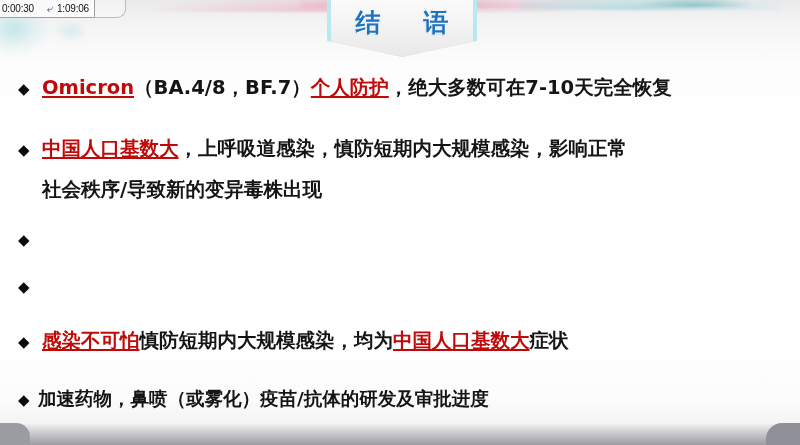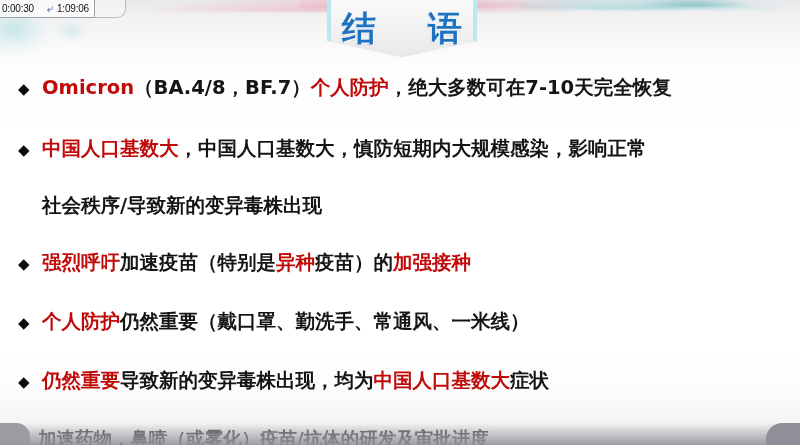--- a/index.html
+++ b/index.html
@@ -174,21 +174,21 @@
     position: absolute;
     left: 4px; right: 4px; top: 0px; bottom: 0px;
     background: linear-gradient(180deg,#fbfbfb 0%, #f0f0f0 60%, #e8e8e8 100%);
     -webkit-clip-path: polygon(0 0, 100% 0, 100% 70%, 50% 100%, 0 70%);
     clip-path: polygon(0 0, 100% 0, 100% 70%, 50% 100%, 0 70%);
   }
   #title-banner .banner-text {
     position: absolute;
     left: 0; right: 0; top: 6px;
     text-align: center;
-    font-size: 34px;
+    font-size: 25px;
     font-weight: bold;
     color: #1f72c0;
     letter-spacing: 9px;
     text-indent: 9px;
     text-shadow: 1px 1px 0 rgba(255,255,255,0.9), 0 1px 2px rgba(30,90,150,0.25);
     font-family: "DejaVu Sans", "Liberation Sans", sans-serif;
   }
 
   
   #bullets {
@@ -215,29 +215,30 @@
     width: 24px;
     font-size: 15px;
     color: #0c0c0c;
     line-height: 1;
   }
   .line .mark.empty { visibility: hidden; }
   .line .txt { flex: 0 1 auto; }
 
   .line-0 { margin-top: 0px;  }
   .line-1 { margin-top: 34px; }
-  .line-2 { margin-top: 30px; }
+  .line-2 { margin-top: 14px; }
   .line-3 { margin-top: 30px; }
   .line-4 { margin-top: 32px; }
   .line-5 { margin-top: 32px; }
   .line-6 { margin-top: 32px; font-size: 18.5px; }
   .line-6 .mark { width: 20px; }
 
   .em {
     color: #c00a0a;
+    text-decoration: underline;
     text-decoration-thickness: 2px;
     text-underline-offset: 2px;
   }
 
   
   #player-bar {
     position: absolute;
     left: 0;
     bottom: 0;
     width: 800px;
@@ -295,37 +296,35 @@
     <div class="banner-text">结　语</div>
   </div>
 
   <div id="bullets">
       <div class="line line-0">
         <span class="mark">◆</span>
         <span class="txt"><span class="em">Omicron</span><span>（BA.4/8，BF.7）</span><span class="em">个人防护</span><span>，绝大多数可在7-10天完全恢复</span></span>
       </div>
       <div class="line line-1">
         <span class="mark">◆</span>
-        <span class="txt"><span class="em">中国人口基数大</span><span>，中国人口基数大，慎防短期内大规模感染，影响正常</span></span>
+        <span class="txt"><span class="em">中国人口基数大</span><span>，上呼吸道感染，慎防短期内大规模感染，影响正常</span></span>
       </div>
       <div class="line line-2">
         <span class="mark empty">◆</span>
         <span class="txt"><span>社会秩序/导致新的变异毒株出现</span></span>
       </div>
       <div class="line line-3">
         <span class="mark">◆</span>
-        <span class="txt"><span class="em">强烈呼吁</span><span>加速疫苗（特别是</span><span class="em">异种</span><span>疫苗）的</span><span class="em">加强接种</span></span>
       </div>
       <div class="line line-4">
         <span class="mark">◆</span>
-        <span class="txt"><span class="em">个人防护</span><span>仍然重要（戴口罩、勤洗手、常通风、一米线）</span></span>
       </div>
       <div class="line line-5">
         <span class="mark">◆</span>
-        <span class="txt"><span class="em">仍然重要</span><span>导致新的变异毒株出现，均为</span><span class="em">中国人口基数大</span><span>症状</span></span>
+        <span class="txt"><span class="em">感染不可怕</span><span>慎防短期内大规模感染，均为</span><span class="em">中国人口基数大</span><span>症状</span></span>
       </div>
       <div class="line line-6">
         <span class="mark">◆</span>
         <span class="txt"><span>加速药物，鼻喷（或雾化）疫苗/抗体的研发及审批进度</span></span>
       </div>
     </div>
 
   <div id="player-bar"></div>
   <div id="player-corner-l"></div>
   <div id="player-corner-r"></div>

